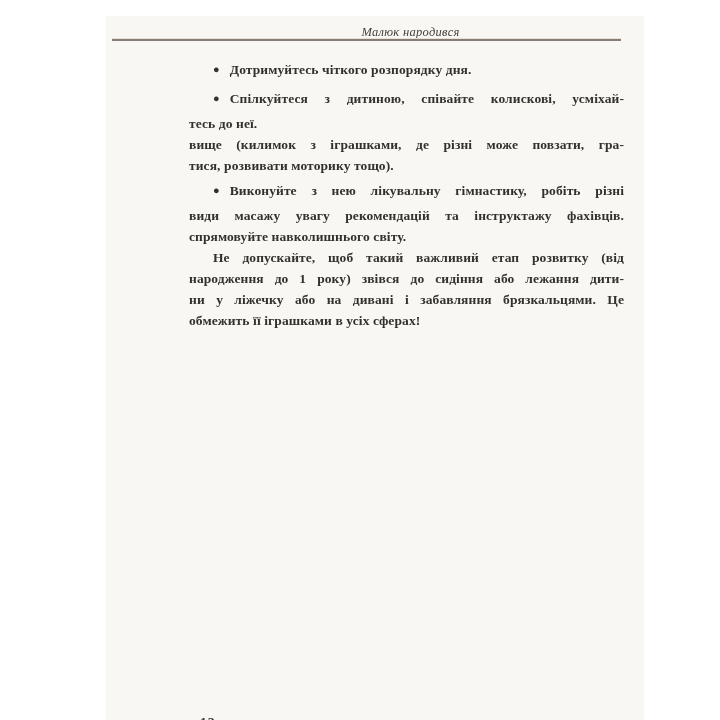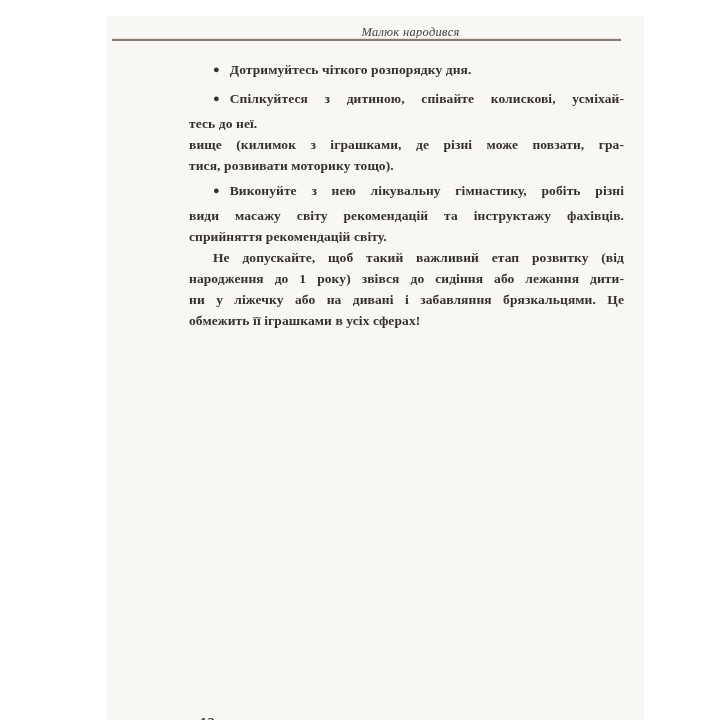--- a/index.html
+++ b/index.html
@@ -63,22 +63,22 @@
       <div class="rh-rule"></div>
     </div>
 
     <div class="body-text">
         <div class="line b-first"><span class="bullet">●</span>Дотримуйтесь чіткого розпорядку дня.</div>
         <div class="line j b-first"><span class="bullet">●</span>Спілкуйтеся з дитиною, співайте колискові, усміхай-</div>
         <div class="line">тесь до неї.</div>
         <div class="line j">вище (килимок з іграшками, де різні може повзати, гра-</div>
         <div class="line">тися, розвивати моторику тощо).</div>
         <div class="line j b-first"><span class="bullet">●</span>Виконуйте з нею лікувальну гімнастику, робіть різні</div>
-        <div class="line j">види масажу світу рекомендацій та інструктажу фахівців.</div>
-        <div class="line">сприйняття рекомендацій світу.</div>
+        <div class="line j">види масажу увагу рекомендацій та інструктажу фахівців.</div>
+        <div class="line">спрямовуйте навколишнього світу.</div>
         <div class="line j p-first">Не допускайте, щоб такий важливий етап розвитку (від</div>
         <div class="line j">народження до 1 року) звівся до сидіння або лежання дити-</div>
         <div class="line j">ни у ліжечку або на дивані і забавляння брязкальцями. Це</div>
         <div class="line">обмежить її іграшками в усіх сферах!</div>
       </div>
 
     <div class="folio">12</div>
 
   </div>
 </div>

